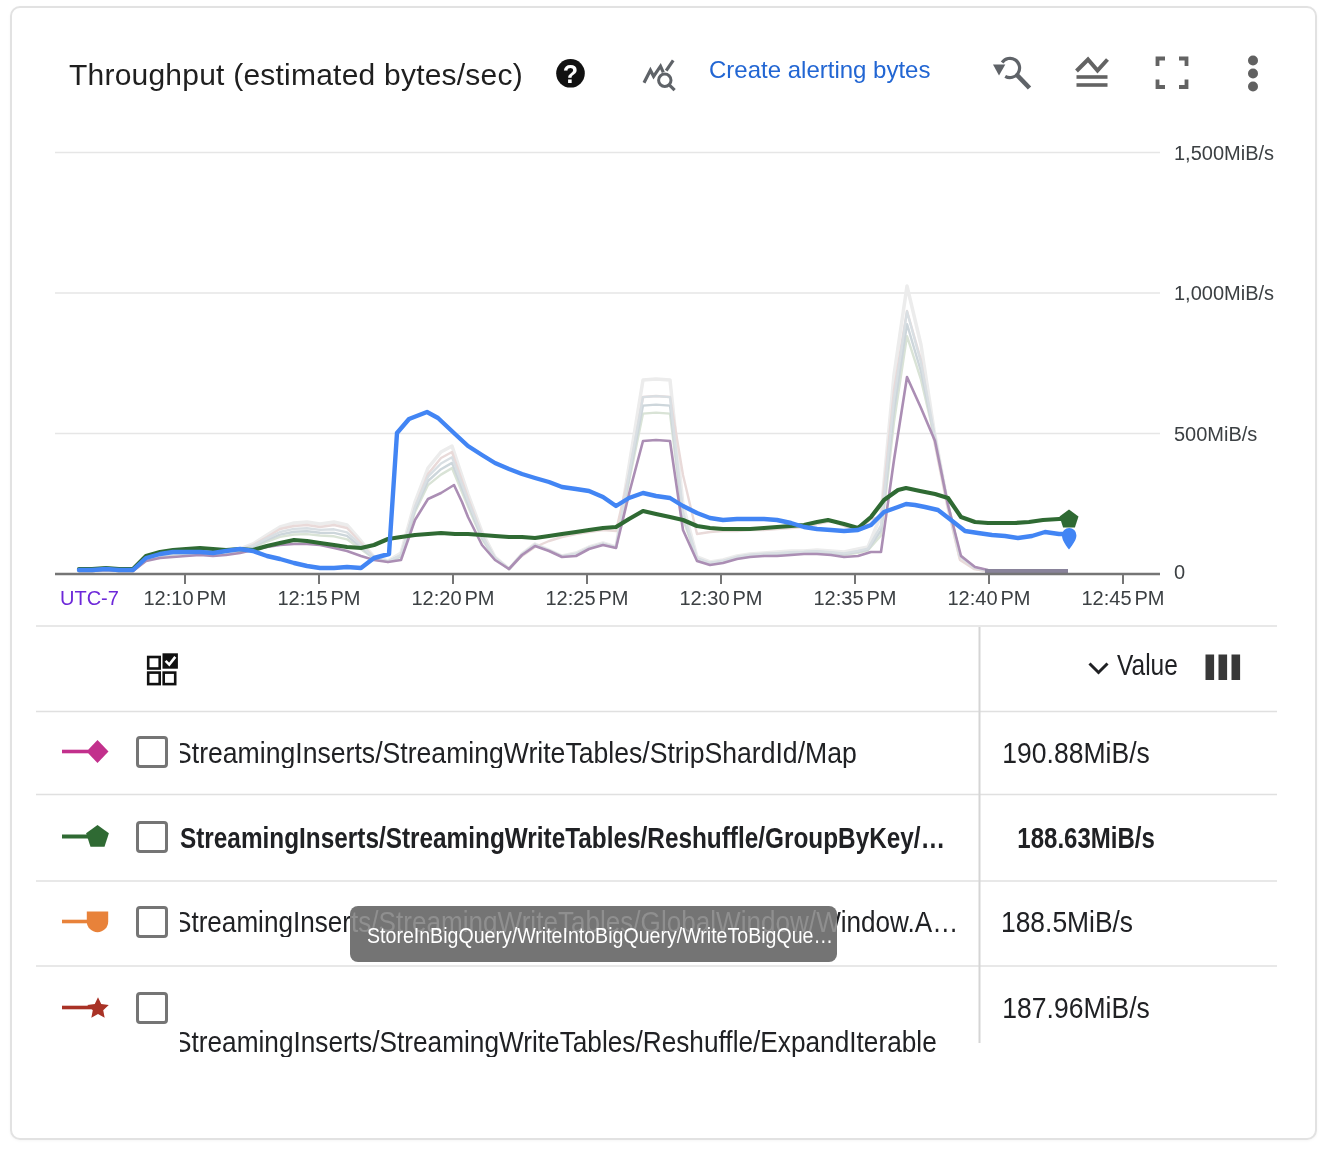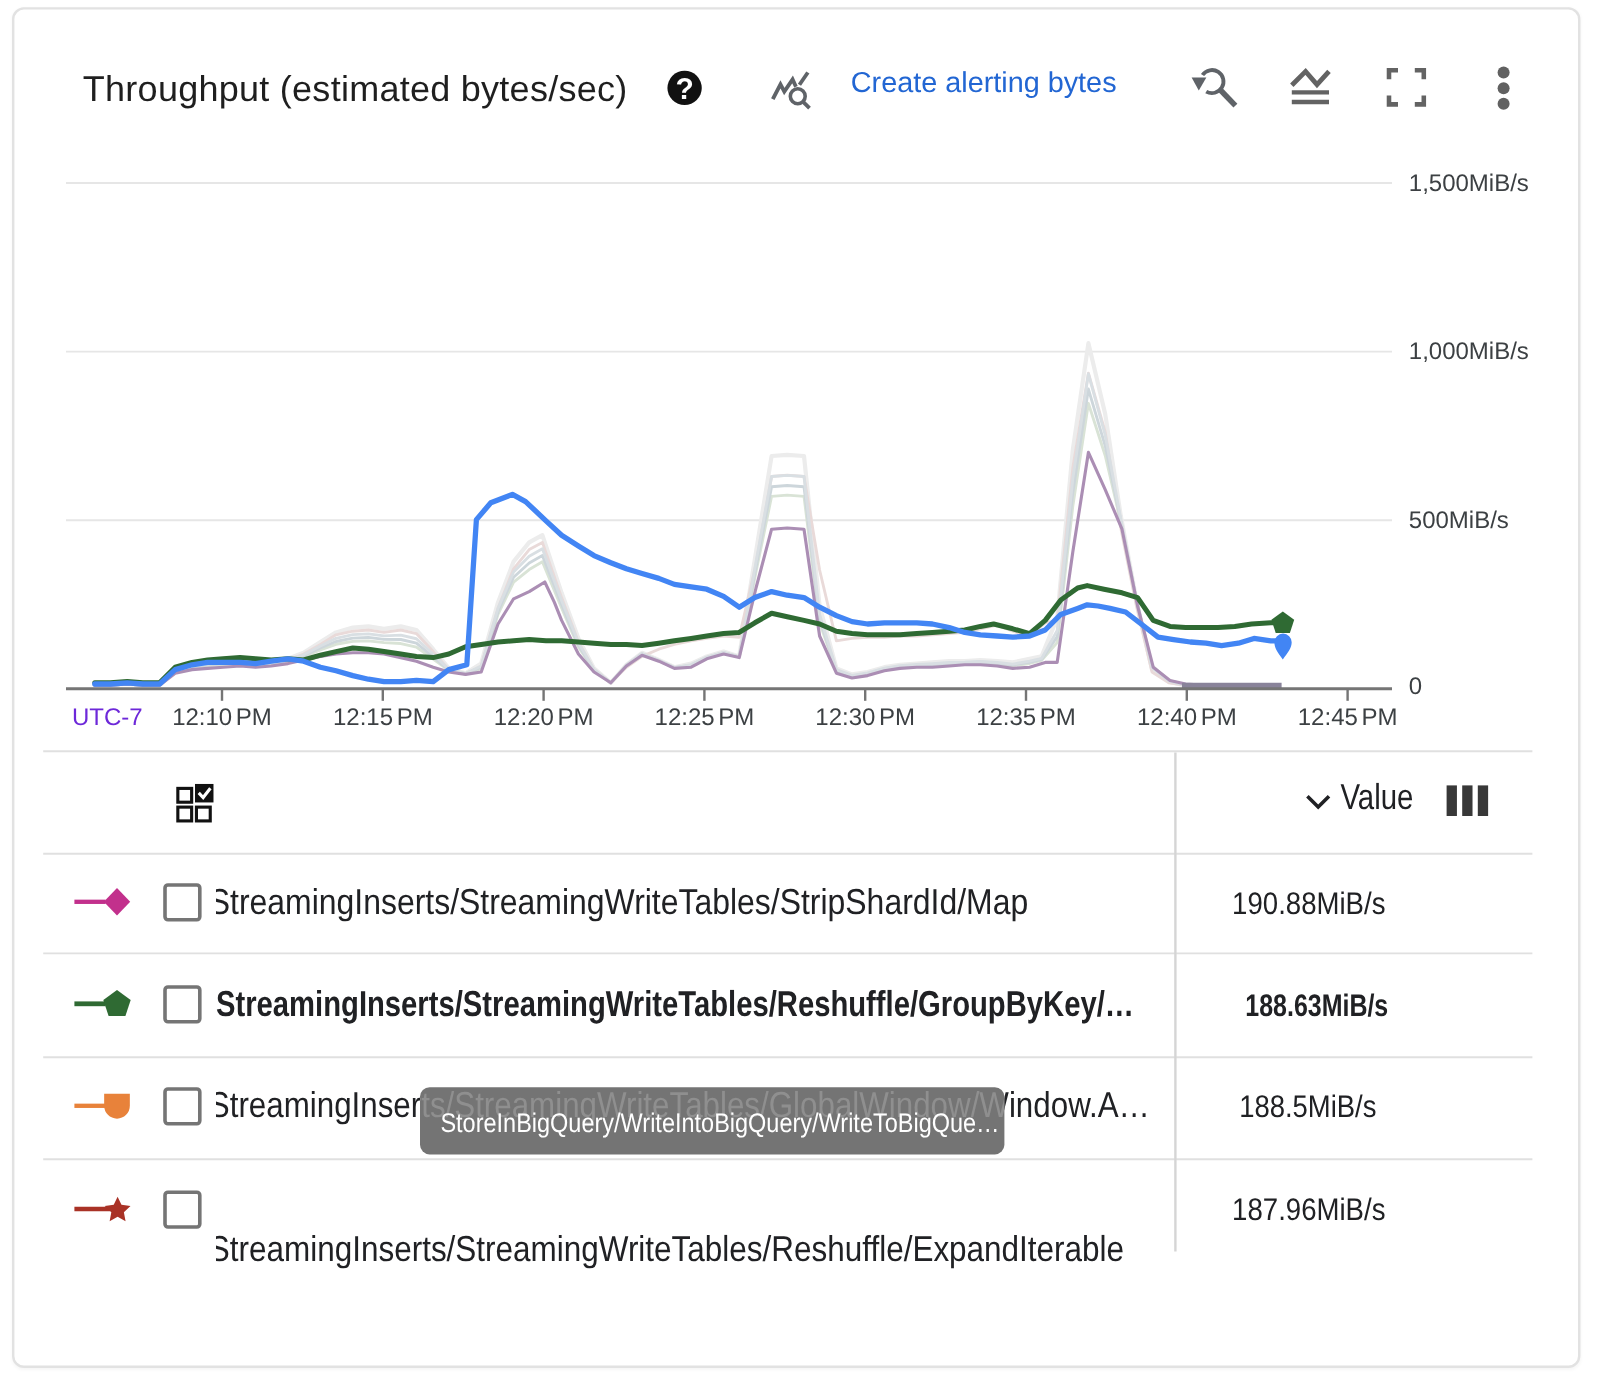--- a/index.html
+++ b/index.html
@@ -10,21 +10,21 @@
 #title{left:69px;top:60px;font-size:30px;color:#1f1f1f;line-height:30px;white-space:pre;letter-spacing:0.22px}
 #link{left:709px;top:58px;font-size:24px;color:#2266d3;line-height:24px;white-space:pre}
 #ylab1{left:1174px;top:143px}
 #ylab2{left:1174px;top:283px}
 #ylab3{left:1174px;top:424px}
 #ylab4{left:1174px;top:562px}
 .ylab{font-size:20px;color:#3c4043;line-height:20px;white-space:pre}
 .xlab{font-size:20px;color:#3c4043;line-height:20px;white-space:pre;top:588px;transform:translateX(-50%)}
 #utc{left:60px;top:588px;font-size:20px;color:#6d28d9;line-height:20px;white-space:pre}
 .rowname{font-size:30px;color:#202124;line-height:30px;white-space:pre}
-.rowval{font-size:26px;color:#202124;line-height:30px;white-space:pre;text-align:center}
+.rowval{font-size:30px;color:#202124;line-height:30px;white-space:pre;text-align:left}
 #tooltip{left:350px;top:906px;width:487px;height:56px;background:#747474;border-radius:8px;overflow:hidden}
 #ghost{position:absolute;left:-176px;top:1px;font-size:30px;line-height:30px;color:#8f8f8f;white-space:pre;display:inline-block;transform:scaleX(0.87);transform-origin:0 0}
 #tiptext{position:absolute;left:17px;top:18px;font-size:22.5px;line-height:24px;color:#fff;white-space:pre;display:inline-block;transform:scaleX(0.87);transform-origin:0 50%}
 </style></head>
 <body>
 <div id="stage">
 <div id="card" class="abs"></div>
 <div id="title" class="abs">Throughput (estimated bytes/sec)</div>
 <div id="link" class="abs">Create alerting bytes</div>
 <div id="ylab1" class="abs ylab">1,500MiB/s</div>

